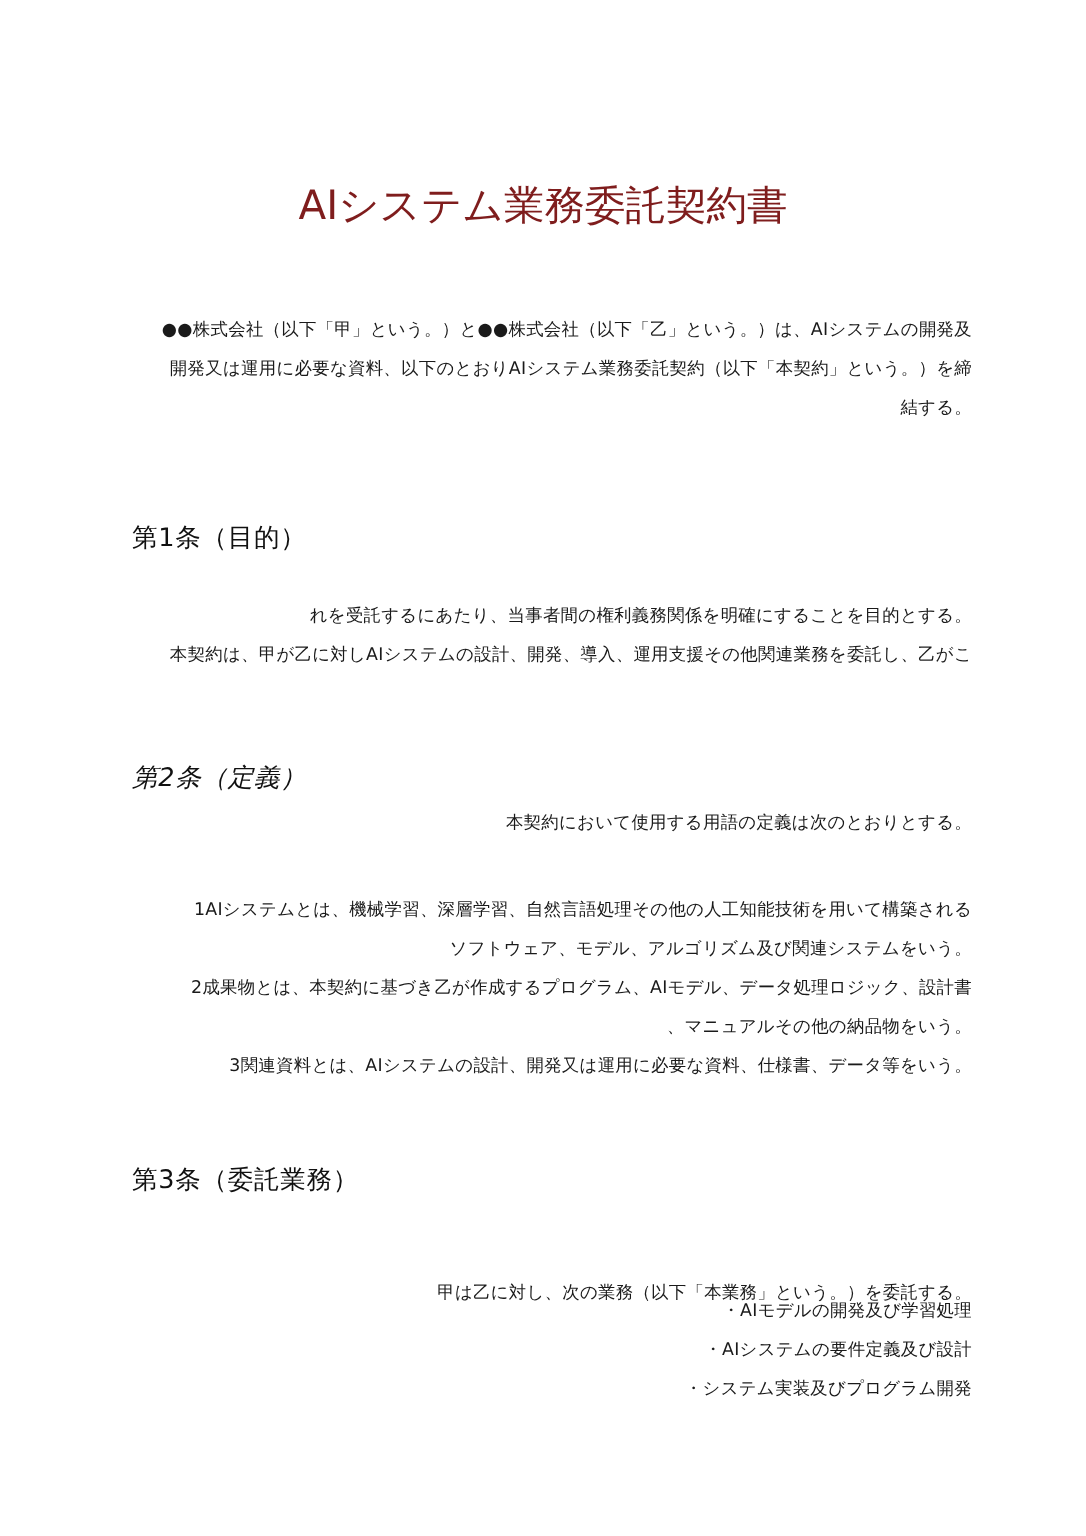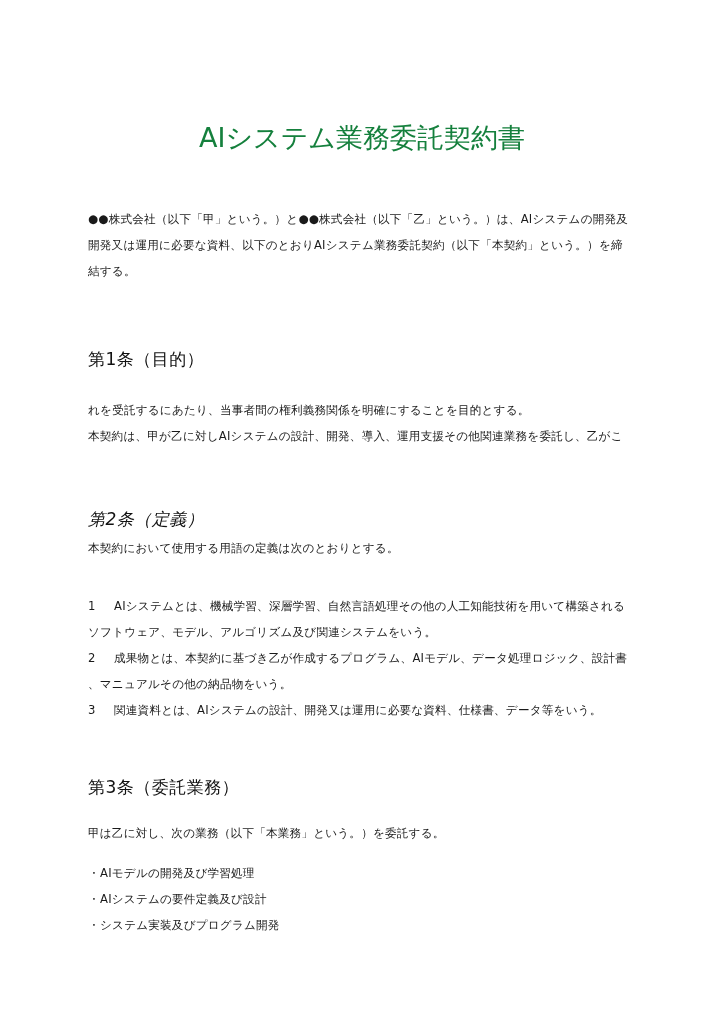--- a/index.html
+++ b/index.html
@@ -22,21 +22,21 @@
       background: #ffffff;
     }
     .title {
       position: absolute;
       left: 0; right: 0;
       top: 118px;
       text-align: center;
       font-size: 27px;
       line-height: 40px;
       letter-spacing: 0px;
-      color: #15803d;
+      color: #7f1d1d;
     }
     .para {
       position: absolute;
       left: 88px;
       width: 560px;
       font-size: 11.6px;
       line-height: 26px;
       color: #1a1a1a;
       letter-spacing: 0.2px;
     }
@@ -44,20 +44,21 @@
       position: absolute;
       left: 88px;
       font-size: 17px;
       line-height: 30px;
       color: #111;
       letter-spacing: 0.5px;
     }
     .line {
       display: block;
       white-space: nowrap;
+      text-align: right;
     }
     .num {
       display: inline-block;
       width: 26px;
     }
     .bullet {
       display: inline-block;
       width: 12px;
     }
   </style>
@@ -86,21 +87,21 @@
   </div>
   <div class="para" style="top:593px;">
     <span class="line"><span class="num">1</span><span>AIシステムとは、機械学習、深層学習、自然言語処理その他の人工知能技術を用いて構築される</span></span>
     <span class="line">ソフトウェア、モデル、アルゴリズム及び関連システムをいう。</span>
     <span class="line"><span class="num">2</span><span>成果物とは、本契約に基づき乙が作成するプログラム、AIモデル、データ処理ロジック、設計書</span></span>
     <span class="line">、マニュアルその他の納品物をいう。</span>
     <span class="line"><span class="num">3</span><span>関連資料とは、AIシステムの設計、開発又は運用に必要な資料、仕様書、データ等をいう。</span></span>
   </div>
 
   <div class="heading" style="top:772px;">第3条（委託業務）</div>
-  <div class="para" style="top:820px;">
+  <div class="para" style="top:848px;">
     <span class="line">甲は乙に対し、次の業務（以下「本業務」という。）を委託する。</span>
   </div>
   <div class="para" style="top:860px;">
     <span class="line"><span class="bullet">・</span><span>AIモデルの開発及び学習処理</span></span>
     <span class="line"><span class="bullet">・</span><span>AIシステムの要件定義及び設計</span></span>
     <span class="line"><span class="bullet">・</span><span>システム実装及びプログラム開発</span></span>
   </div>
 
 </div>
 

